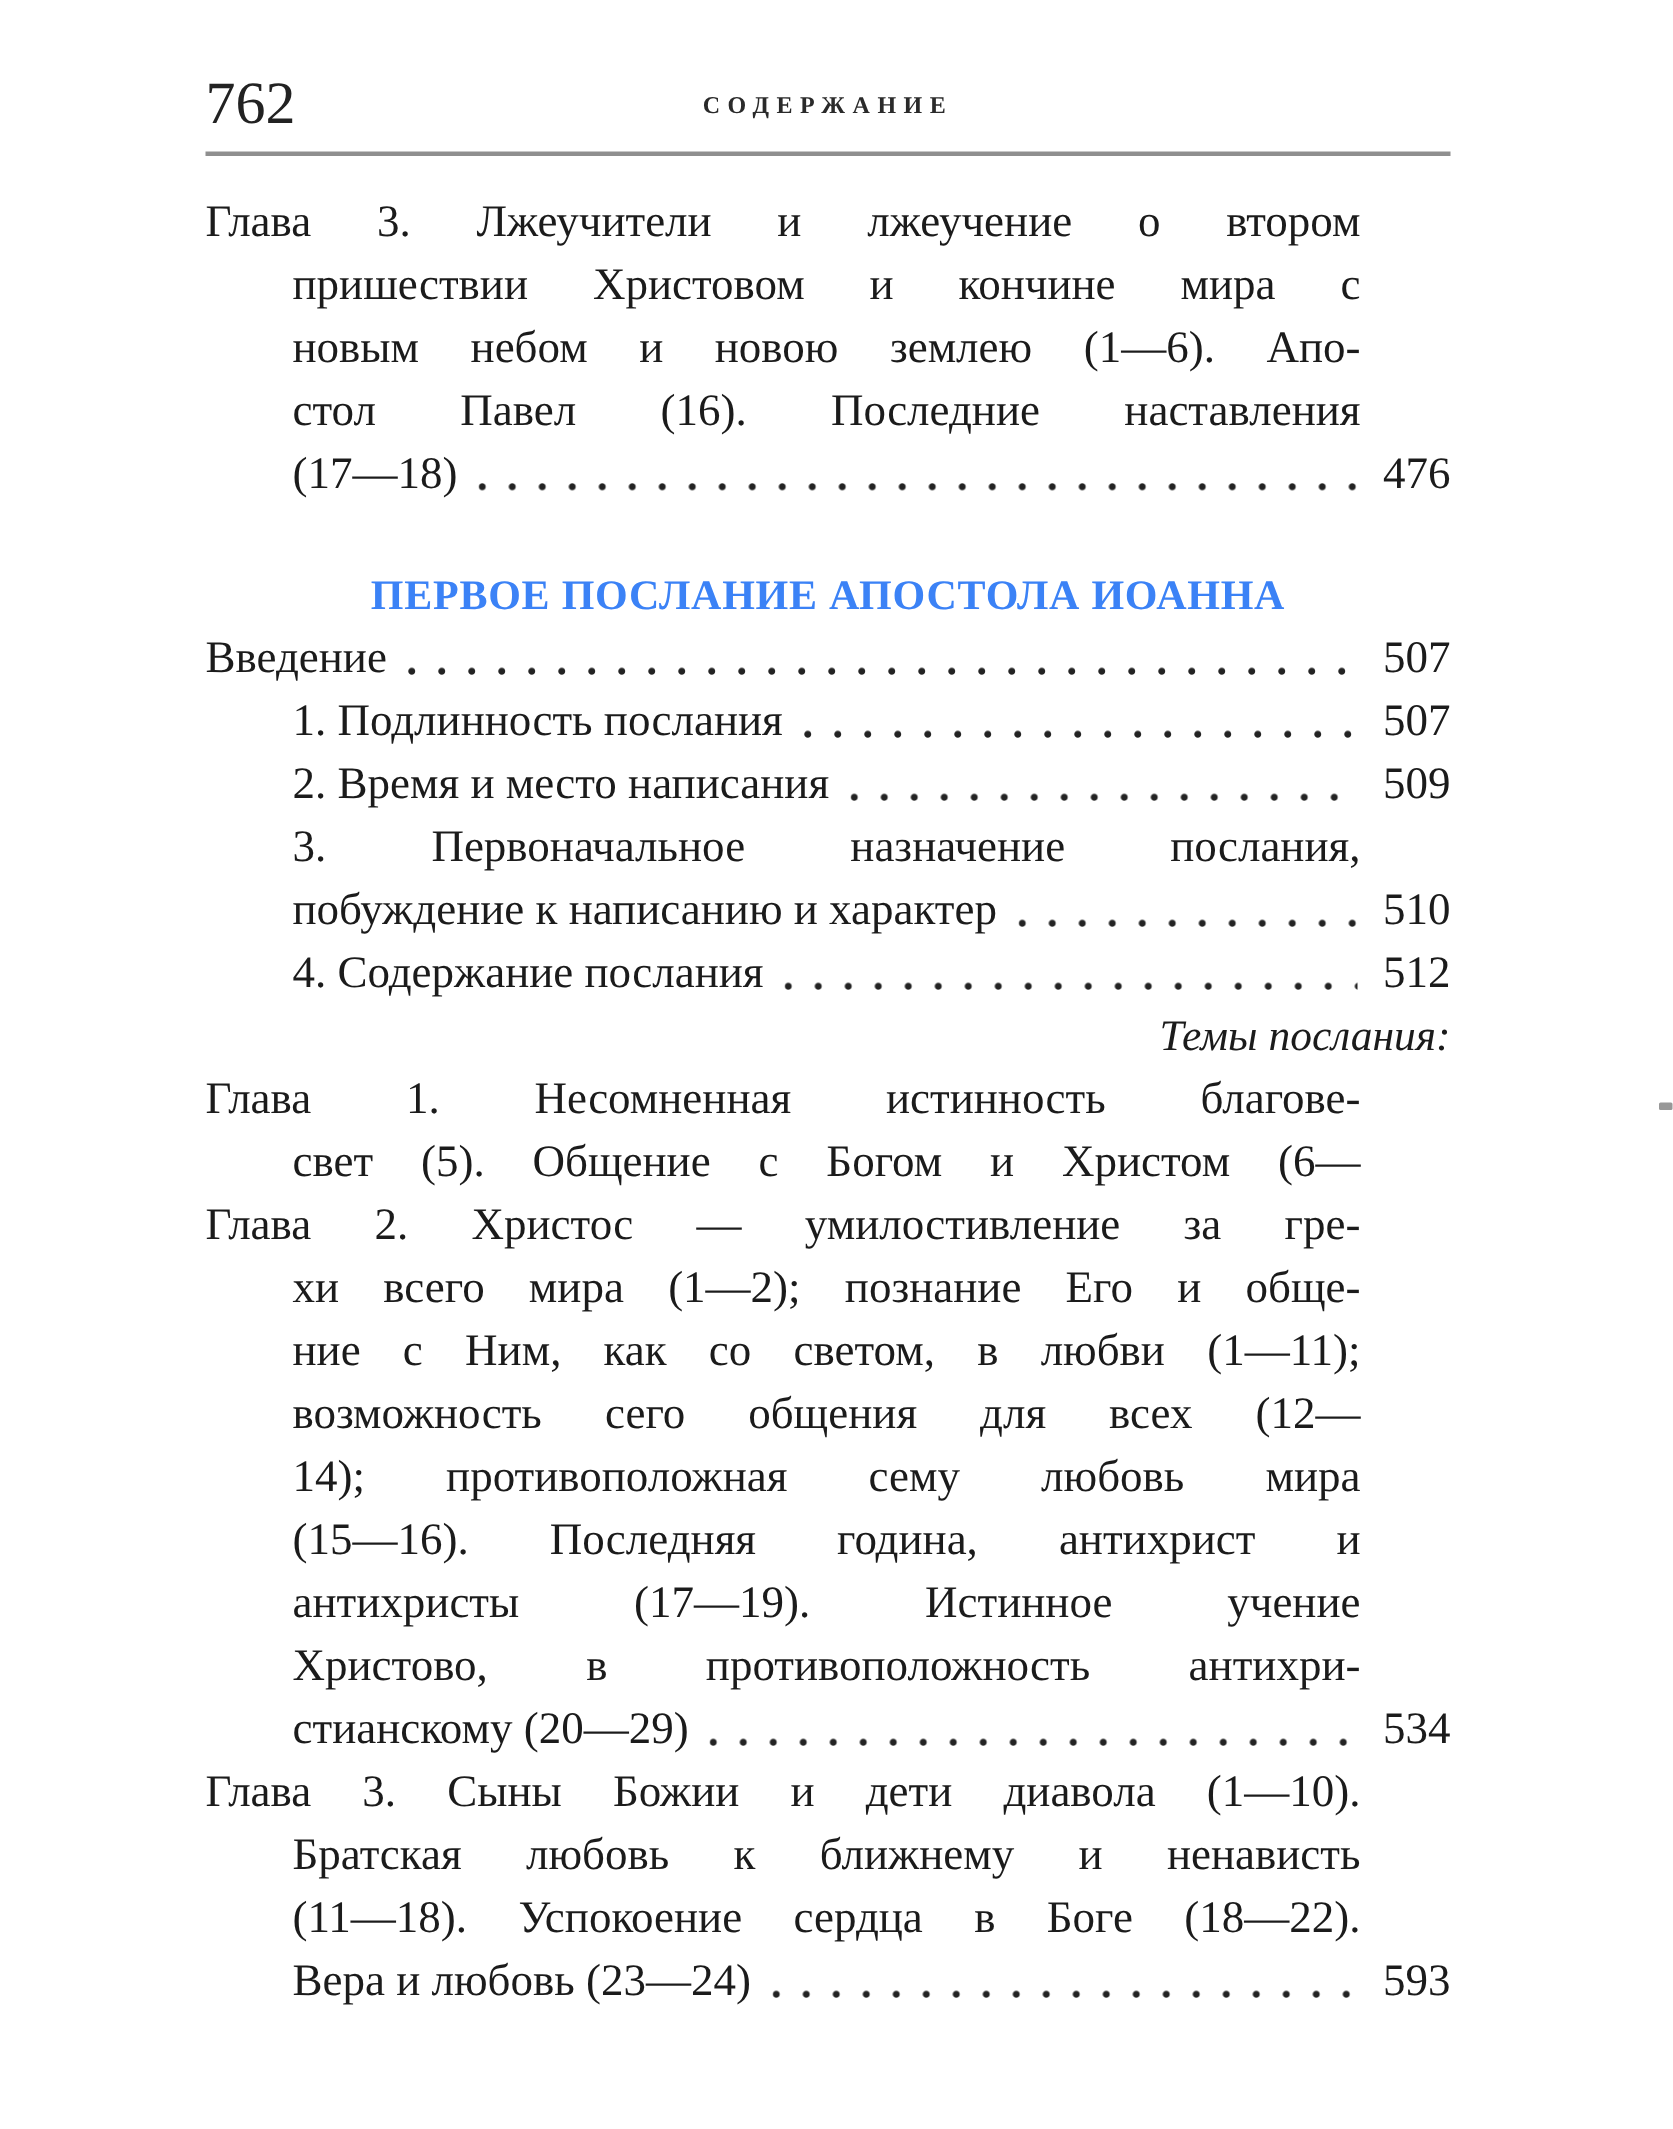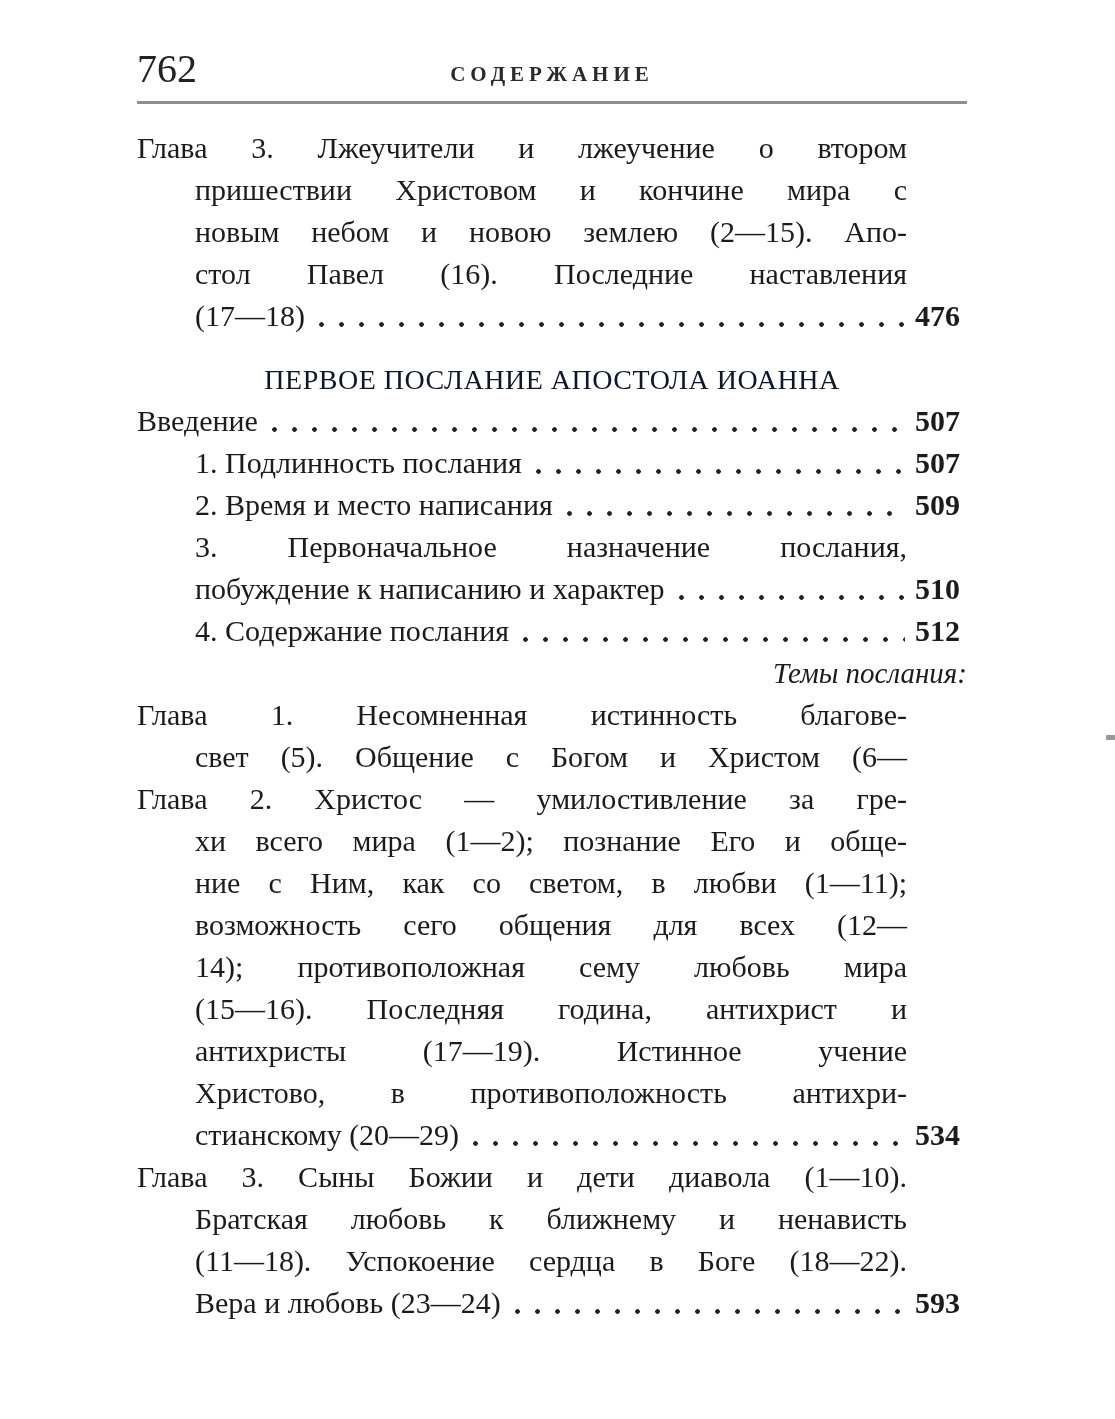--- a/index.html
+++ b/index.html
@@ -30,21 +30,21 @@
     font-size: 40px;
     line-height: 42px;
     color: #222;
   }
   .htitle {
     position: absolute;
     left: 0;
     right: 0;
     top: 62px;
     text-align: center;
-    font-size: 21px;
+    font-size: 16px;
     font-weight: bold;
     letter-spacing: 5px;
     color: #2a2a2a;
   }
   .rule {
     position: absolute;
     left: 0;
     right: 0;
     top: 101px;
     height: 3px;
@@ -82,32 +82,32 @@
     height: 5px;
     align-self: flex-end;
     margin: 0 10px 10px 14px;
     background-image: radial-gradient(circle at 2.5px 2.5px, #232323 2px, rgba(0,0,0,0) 2.6px);
     background-size: 20px 5px;
     background-repeat: repeat-x;
     background-position: left center;
   }
   .pg {
     min-width: 52px;
+    text-align: right;
     white-space: nowrap;
-    font-weight: bold;
   }
   .sec-heading {
-    margin-top: 23px;
+    margin-top: 41px;
     width: 830px;
     text-align: center;
     font-size: 28px;
-    font-weight: normal;
+    font-weight: bold;
     letter-spacing: 0.5px;
     line-height: 40px;
-    color: #0f172a;
+    color: #3b82f6;
   }
   .sub-heading {
     width: 830px;
     text-align: right;
     font-style: italic;
     font-size: 29px;
     line-height: 42px;
   }
   
   .edge-artifact {
@@ -124,21 +124,21 @@
 <body>
 
 <div class="sheet">
   <div class="folio">762</div>
   <div class="htitle">СОДЕРЖАНИЕ</div>
   <div class="rule"></div>
   <main class="toc-body">
       <div class="entry style-chapter">
         <div class="tline">Глава 3. Лжеучители и лжеучение о втором</div>
         <div class="tline">пришествии Христовом и кончине мира с</div>
-        <div class="tline">новым небом и новою землею (2—15). Апо-</div>
+        <div class="tline">новым небом и новою землею (1—6). Апо-</div>
         <div class="tline">стол Павел (16). Последние наставления</div>
         <div class="lrow">
           <span class="ltext">(17—18)</span>
           <span class="leader"></span>
           <span class="pg">476</span>
         </div>
       </div>
       <div class="sec-heading">ПЕРВОЕ ПОСЛАНИЕ АПОСТОЛА ИОАННА</div>
       <div class="entry style-flush">
         <div class="lrow">

